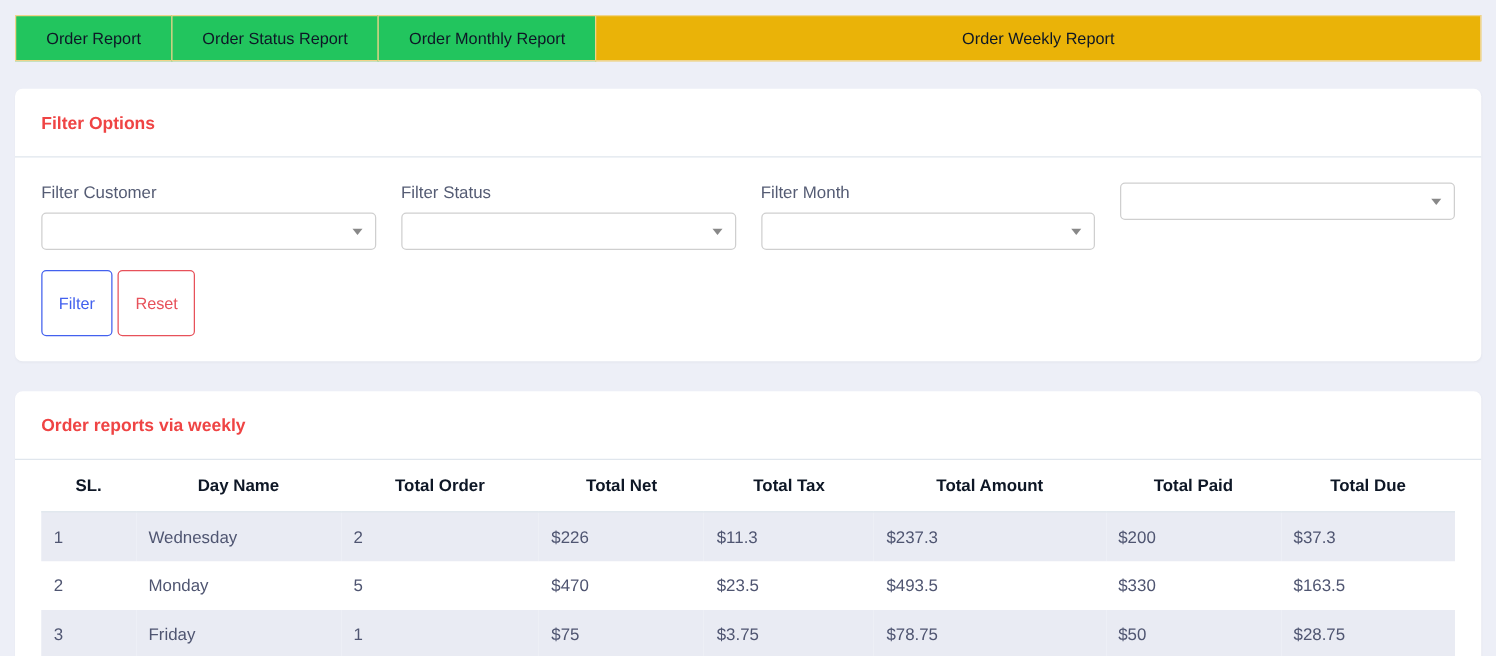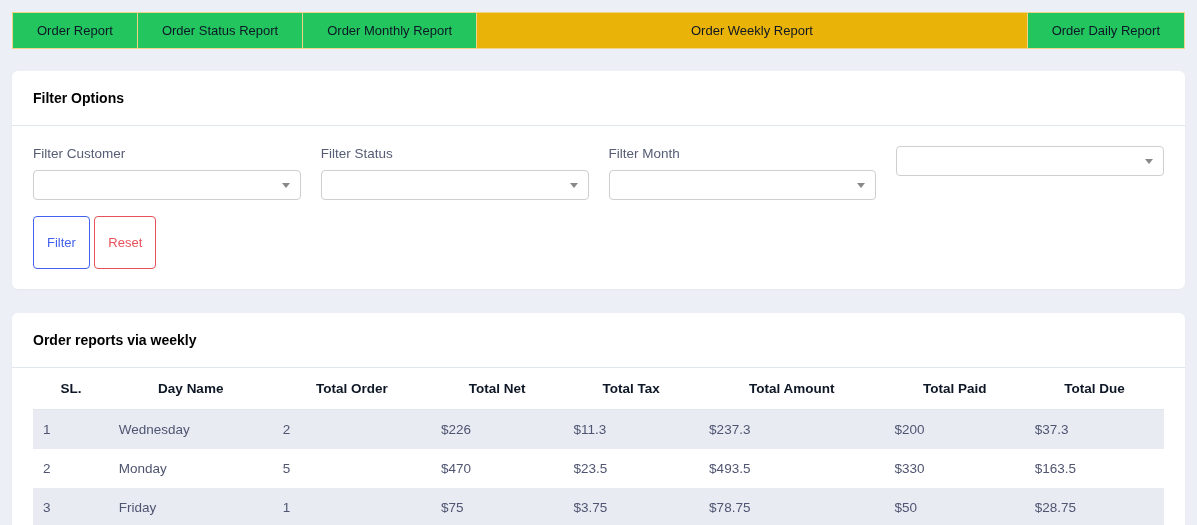--- a/index.html
+++ b/index.html
@@ -35,21 +35,21 @@
     border-radius: 6px;
     margin: 0 12px;
     box-shadow: 0 1px 2px rgba(0,0,0,0.03);
   }
   .card-filter { margin-top: 22px; }
   .card-report { margin-top: 24px; }
   .card-header {
     padding: 19px 21px;
     font-size: 14px;
     font-weight: bold;
-    color: #000000;
+    color: #ef4444;
     border-bottom: 1px solid #e0e6ed;
   }
   .card-body { padding: 20px 21px; }
 
   
   .fields { display: grid; grid-template-columns: repeat(4, 1fr); column-gap: 20px; }
   .field-label { font-size: 13.5px; color: #555c74; margin-bottom: 9px; }
   .select {
     height: 30px;
     background: #fff;
@@ -93,21 +93,20 @@
   tbody tr:nth-child(odd) { background: #e9ebf3; }
 </style>
 </head>
 <body>
 
 <div class="tabs">
     <div class="tab">Order Report</div>
     <div class="tab">Order Status Report</div>
     <div class="tab">Order Monthly Report</div>
     <div class="tab active">Order Weekly Report</div>
-    <div class="tab">Order Daily Report</div>
   </div>
 
 <div class="card card-filter">
   <div class="card-header">Filter Options</div>
   <div class="card-body">
     <div class="fields">
         <div>
           <div class="field-label">Filter Customer</div>
           <div class="select">
             <span class="caret"></span>

